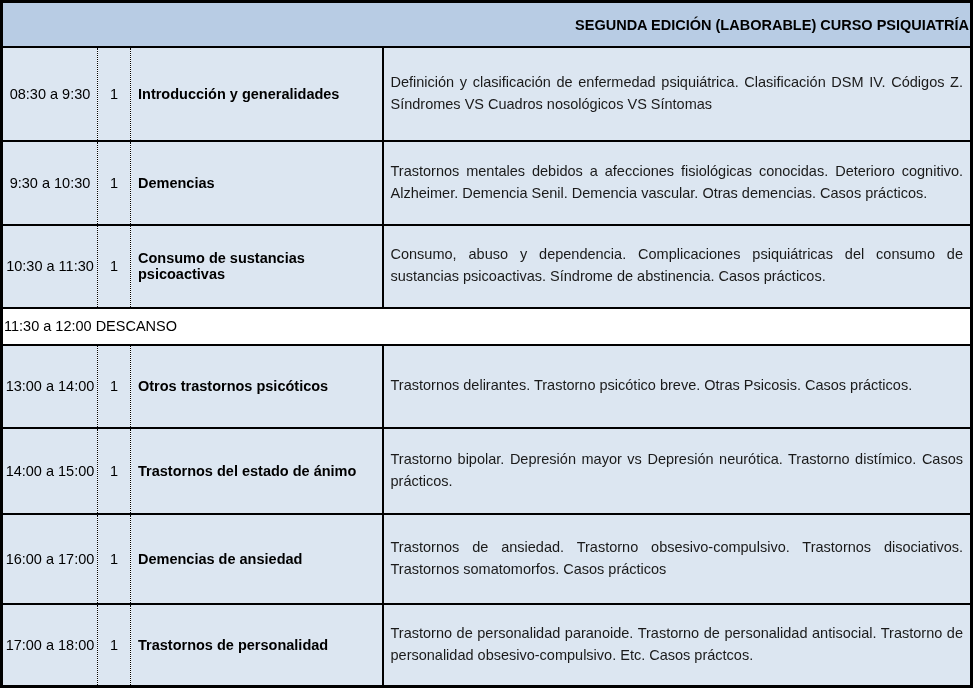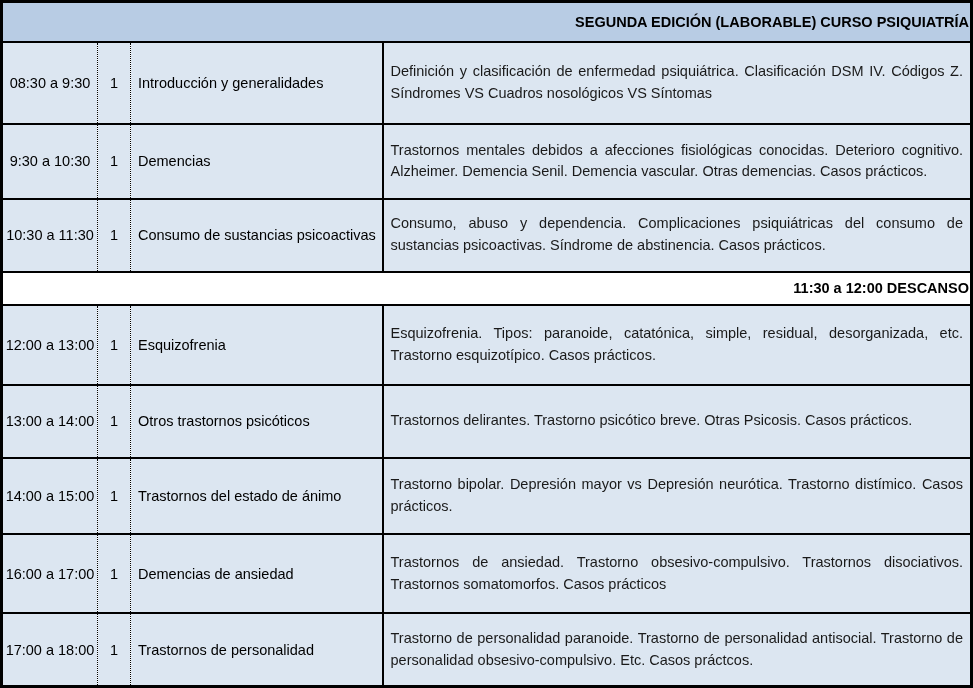--- a/index.html
+++ b/index.html
@@ -50,41 +50,41 @@
     margin-top: 44px;
   }
   td.c-num {
     background: var(--row-bg);
     text-align: center;
     border-left: 1px dotted var(--border-c);
     border-right: 1px dotted var(--border-c);
   }
   td.c-topic {
     background: var(--row-bg);
-    font-weight: normal;
+    font-weight: bold;
     text-align: left;
     border-left: 1px dotted var(--border-c);
     border-right: 2px solid var(--border-c);
     padding: 0 4px 0 7px;
   }
   td.c-desc {
     background: var(--row-bg);
     text-align: justify;
     border-left: 2px solid var(--border-c);
     border-right: 2px solid var(--border-c);
     padding: 4px 7px 4px 7px;
     line-height: 1.5;
     color: #1a1a1a;
     margin-top: 48px;
   }
   
   td.brk {
     background: var(--break-bg);
-    text-align: right;
-    font-weight: bold;
+    text-align: left;
+    font-weight: normal;
     border-left: 2px solid var(--border-c);
     border-right: 2px solid var(--border-c);
   }
 </style>
 </head>
 <body>
 
 <table class="schedule">
   <colgroup>
     <col style="width:96px">
@@ -115,26 +115,20 @@
       <td class="c-time">10:30 a 11:30</td>
       <td class="c-num">1</td>
       <td class="c-topic">Consumo de sustancias psicoactivas</td>
       <td class="c-desc">Consumo, abuso y dependencia. Complicaciones psiquiátricas del consumo de sustancias psicoactivas. Síndrome de abstinencia. Casos prácticos.</td>
     </tr>
 
     <tr style="height:29px">
       <td class="brk" colspan="4">11:30 a 12:00 DESCANSO</td>
     </tr>
 
-    <tr style="height:71px">
-      <td class="c-time">12:00 a 13:00</td>
-      <td class="c-num">1</td>
-      <td class="c-topic">Esquizofrenia</td>
-      <td class="c-desc">Esquizofrenia. Tipos: paranoide, catatónica, simple, residual, desorganizada, etc. Trastorno esquizotípico. Casos prácticos.</td>
-    </tr>
 
     <tr style="height:65px">
       <td class="c-time">13:00 a 14:00</td>
       <td class="c-num">1</td>
       <td class="c-topic">Otros trastornos psicóticos</td>
       <td class="c-desc">Trastornos delirantes. Trastorno psicótico breve. Otras Psicosis. Casos prácticos.</td>
     </tr>
 
     <tr style="height:68px">
       <td class="c-time">14:00 a 15:00</td>

